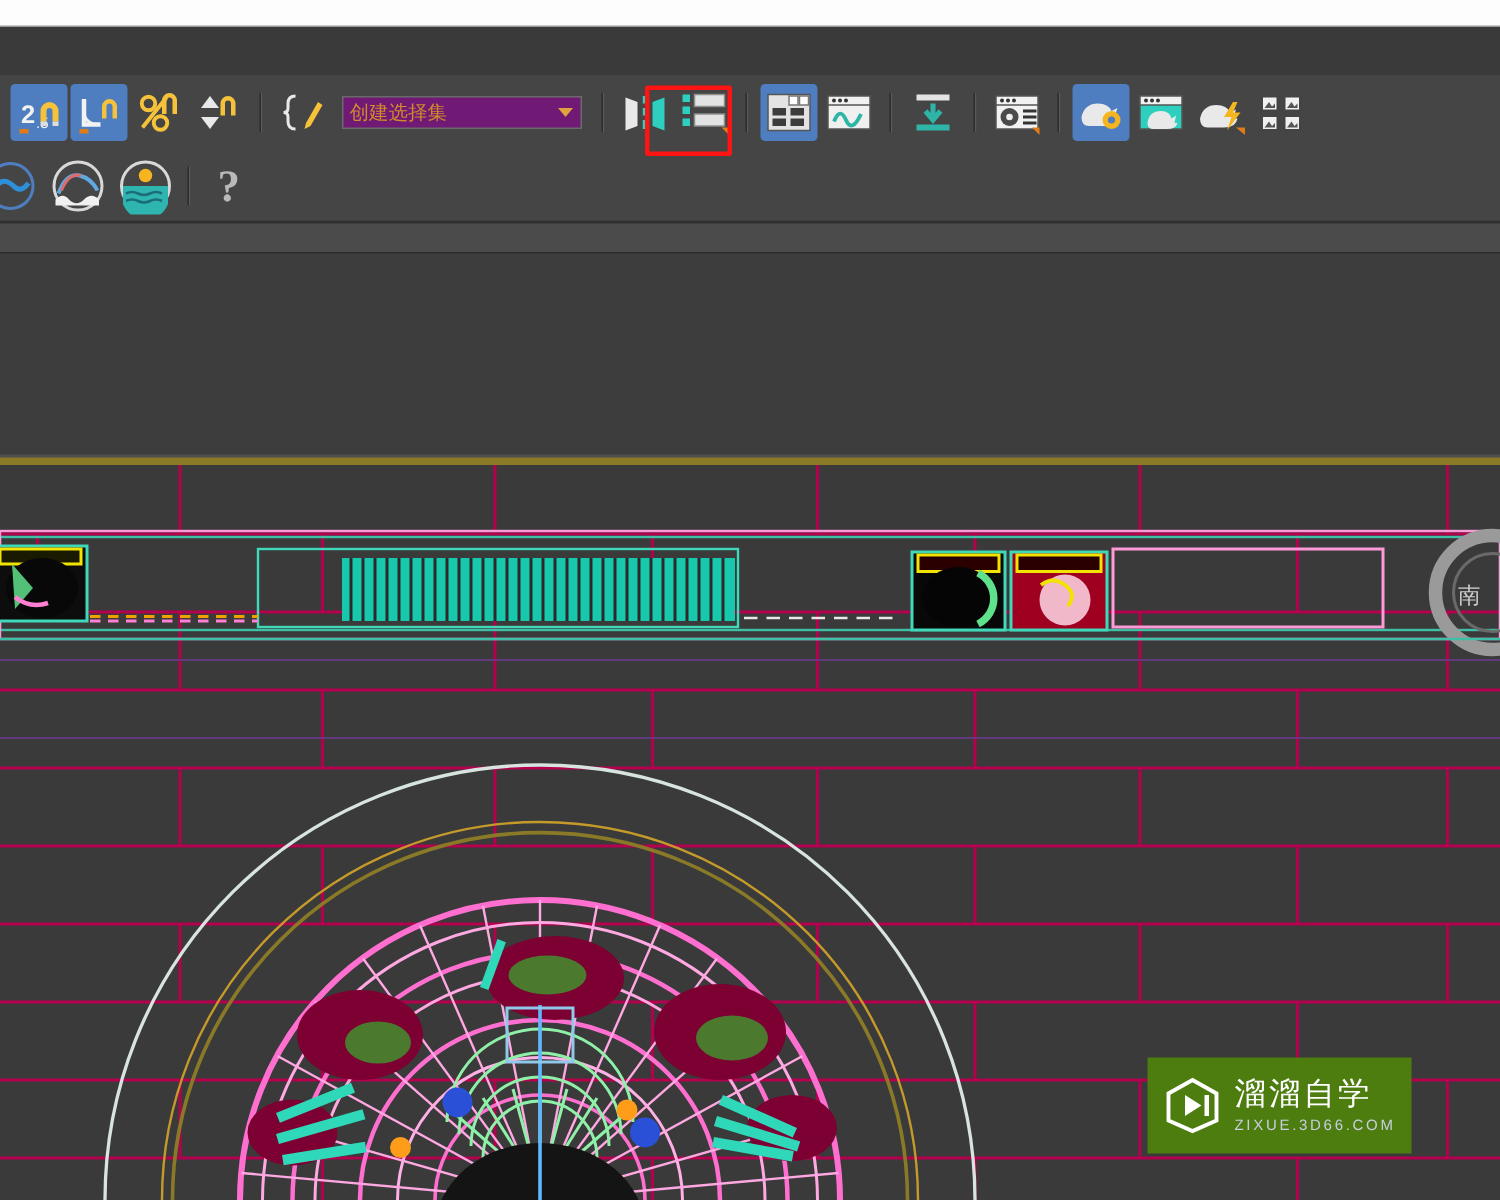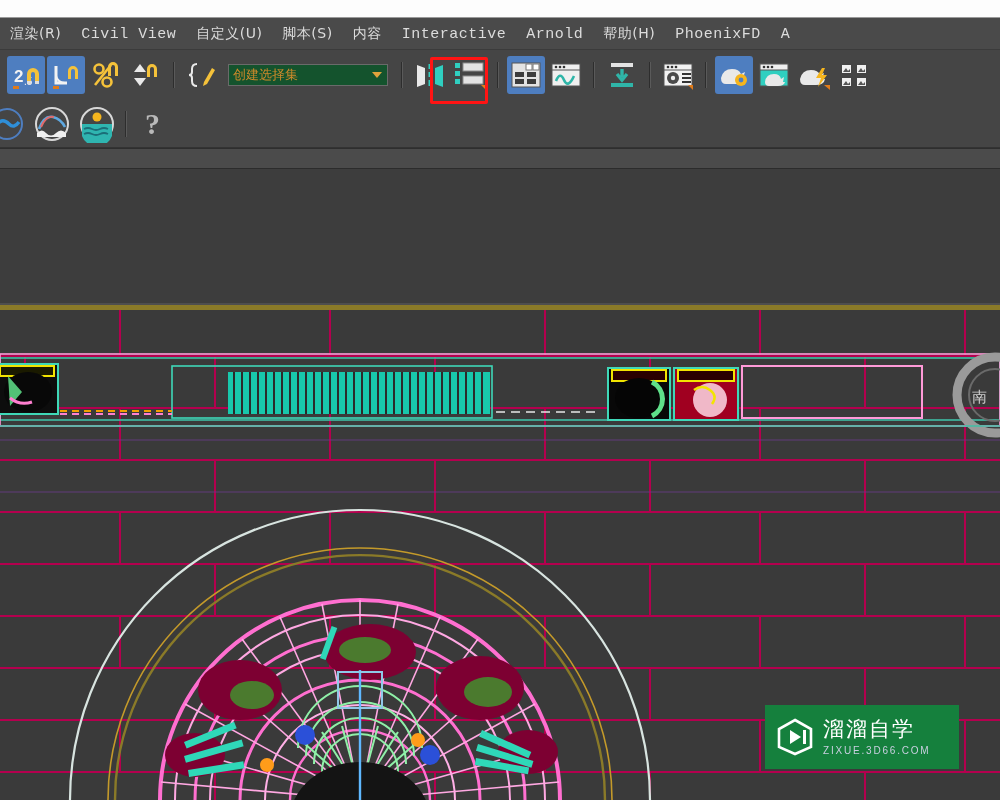--- a/index.html
+++ b/index.html
@@ -31,21 +31,21 @@
   .toolbar.row2 { top:100px; height:48px; padding-left:0px;
     border-bottom:1px solid #333; }
   .tb-btn { width:38px; height:38px; margin:0 1px; border-radius:3px;
     display:flex; align-items:center; justify-content:center; position:relative; }
   .tb-btn.active { background:#4e7ec0; }
   .tb-btn svg { display:block; }
   .sep { width:2px; height:26px; background:#2d2d2d; margin:0 7px;
      border-right:1px solid #5a5a5a; }
 
   
-  .selset { width:160px; height:22px; background:#14532d;
+  .selset { width:160px; height:22px; background:#701a75;
      border:1px solid #6a6a6a; margin:0 6px; position:relative;
      display:flex; align-items:center; }
   .selset .txt { color:#d08a2a; font-size:13px; padding-left:4px;
      font-family:"DejaVu Sans","Liberation Sans",sans-serif; white-space:nowrap;}
   .selset .arw { position:absolute; right:5px; width:0;height:0;
      border-left:5px solid transparent;border-right:5px solid transparent;
      border-top:6px solid #e0a23c; }
 
   
   .hl-box { position:absolute; left:430px; top:57px; width:58px; height:47px;
@@ -58,48 +58,36 @@
      background:#4b4b4b; border-bottom:1px solid #2c2c2c;}
   .gray-panel .olive-line { position:absolute; left:0; bottom:0; width:1000px; height:5px;
      background:#8a7a28; box-shadow:0 -2px 0 #4e4e4e; }
 
   
   .viewport { position:absolute; left:0; top:310px; width:1000px; height:490px;
      background:#3a3a3a; overflow:hidden; }
   .viewport svg { position:absolute; left:0; top:0; }
 
   
-  .watermark { position:absolute; left:765px; top:705px; width:194px; height:64px;
-     background:#15803d; display:flex; align-items:center; z-index:50; }
+  .watermark { position:absolute; left:765px; top:705px; width:176px; height:64px;
+     background:#4d7c0f; display:flex; align-items:center; z-index:50; }
   .wm-icon { width:40px; height:40px; margin-left:10px; position:relative; }
   .wm-text { margin-left:8px; }
   .wm-title { color:#ffffff; font-size:21px; letter-spacing:2px; line-height:1.1;
      font-family:"DejaVu Sans","Liberation Sans",sans-serif; }
   .wm-sub { color:#c9cfe0; font-size:10px; letter-spacing:1.8px; margin-top:3px;
      font-family:"Liberation Sans",sans-serif; }
 </style>
 </head>
 <body>
 
 <div id="app">
 
   <div class="top-strip"></div>
 
-  <div class="menubar">
-    <div class="menu-item cjk">渲染(R)</div>
-    <div class="menu-item">Civil View</div>
-    <div class="menu-item cjk">自定义(U)</div>
-    <div class="menu-item cjk">脚本(S)</div>
-    <div class="menu-item cjk">内容</div>
-    <div class="menu-item">Interactive</div>
-    <div class="menu-item">Arnold</div>
-    <div class="menu-item cjk">帮助(H)</div>
-    <div class="menu-item">PhoenixFD</div>
-    <div class="menu-item">A</div>
-  </div>
 
   <div class="toolbar row1">
 
     <div class="tb-btn active">
       <svg width="30" height="30" viewBox="0 0 30 30">
         <text x="3" y="22" font-size="17" font-family="Liberation Sans, sans-serif" fill="#f2f2f2" font-weight="bold">2</text>
         <text x="13" y="25" font-size="10" font-family="Liberation Sans, sans-serif" fill="#f2f2f2">.5</text>
         <path d="M16 14 a6 6 0 0 1 12 0 v7 h-4 v-7 a2 2 0 0 0 -4 0 v7 h-4z" fill="#f5c23a"></path>
         <rect x="16" y="21" width="4" height="3" fill="#ddd"></rect>
         <rect x="24" y="21" width="4" height="3" fill="#ddd"></rect>

